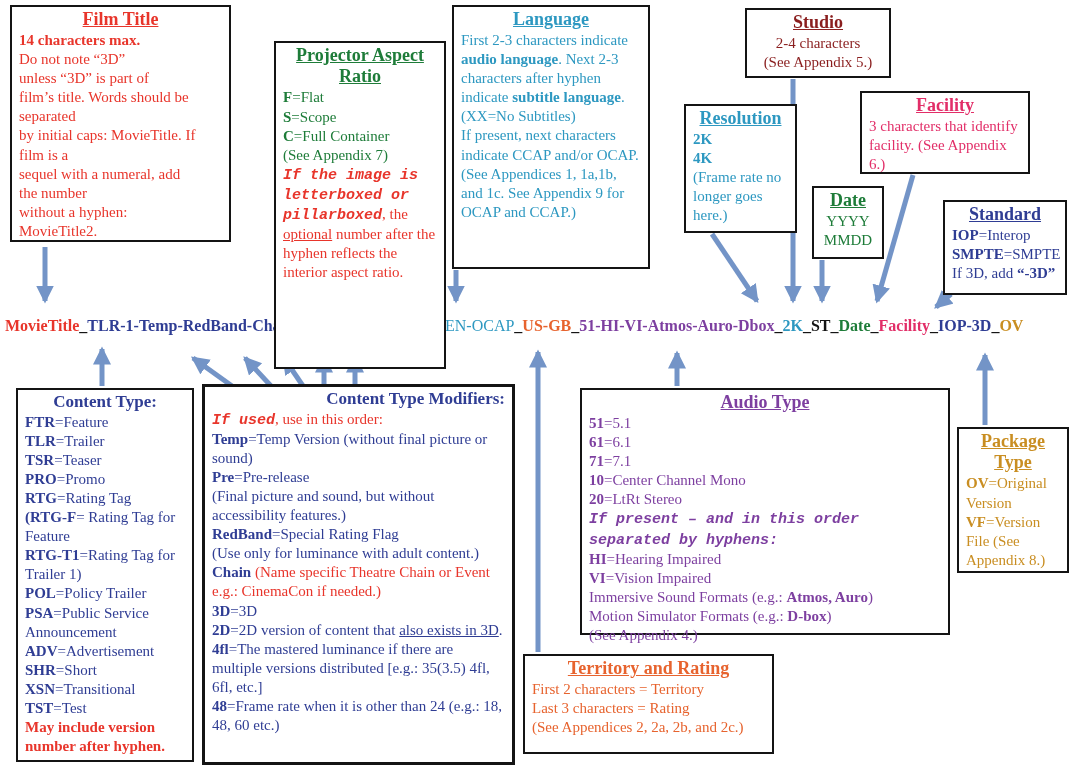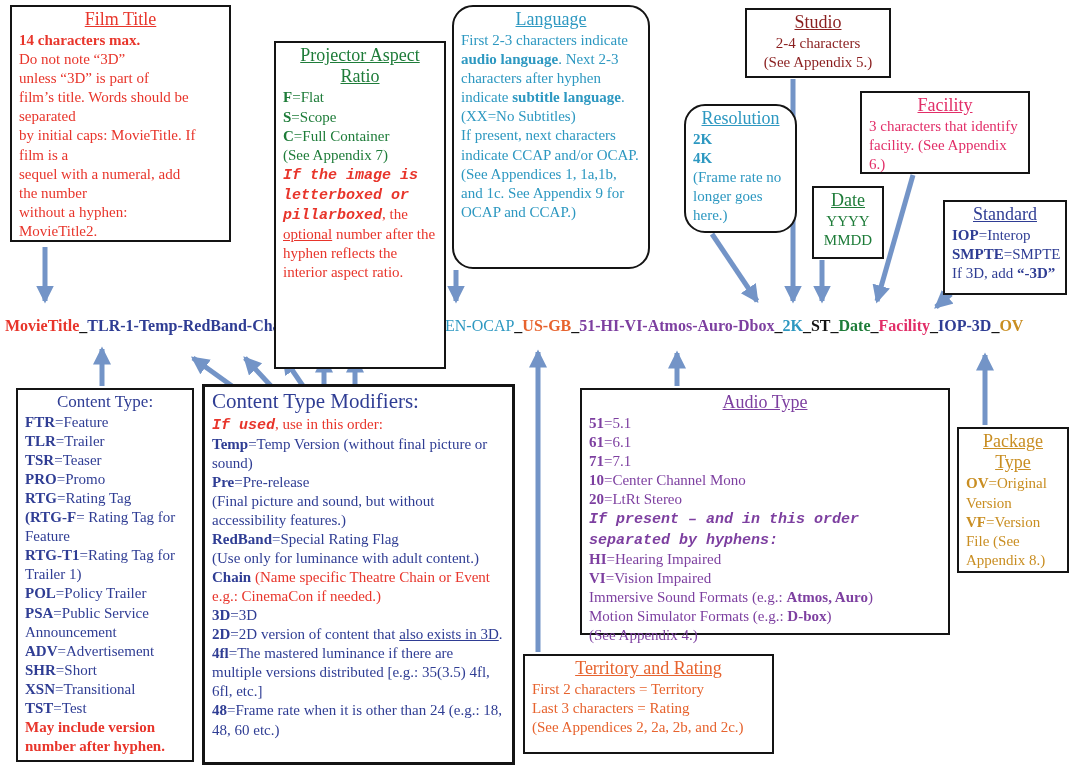--- a/index.html
+++ b/index.html
@@ -1,51 +1,51 @@
 <!DOCTYPE html>
 <html style="--red: #e8352b; --navy: #2f3d94; --green: #1e7c39; --teal: #2d98c1; --maroon: #8a1e1e; --magenta: #e22e68; --orange: #e7632e; --purple: #7d3fa0; --gold: #c98e22; --black: #141414; --arrow: #7394c7;"><head>
 <meta charset="utf-8">
 <style>
   html,body{margin:0;padding:0;background:#fff;}
   .canvas{position:relative;width:1090px;height:771px;background:#fff;
     font-family:"Liberation Serif","DejaVu Serif",serif;overflow:hidden;}
   svg.arrows{position:absolute;left:0;top:0;z-index:1;pointer-events:none;}
   .box{position:absolute;z-index:2;border:2px solid #141414;background:#fff;
     box-sizing:border-box;padding:2px 7px;font-size:15px;line-height:1.27;}
-  .box .title{font-weight:normal;text-align:center;font-size:18px;line-height:1.18;margin-bottom:1px;}
+  .box .title{font-weight:bold;text-align:center;font-size:18px;line-height:1.18;margin-bottom:1px;}
   .box.u-title .title{text-decoration:underline;}
   .box .line{margin:0;}
   .b{font-weight:bold;}
   .i{font-style:italic;font-family:Liberation Mono, monospace;}
   .u{text-decoration:underline;}
   .red{color:var(--red);}      .navy{color:var(--navy);}
   .green{color:var(--green);}  .teal{color:var(--teal);}.magenta{color:var(--magenta);}
   .orange{color:var(--orange);}.purple{color:var(--purple);}
   .gold{color:var(--gold);}    .black{color:var(--black);}
   .col-red{color:var(--red);}      .col-navy{color:var(--navy);}
-  .col-green{color:var(--green);}  .col-teal{color:var(--teal);border-radius:21px;}
+  .col-green{color:var(--green);}  .col-teal{color:var(--teal);}
   .col-maroon{color:var(--maroon);}.col-magenta{color:var(--magenta);}
   .col-orange{color:var(--orange);}.col-purple{color:var(--purple);}
   .col-gold{color:var(--gold);}
   .center-body .line{text-align:center;}
   .left-title .title{text-align:left;}
   #box-film{left:10px;top:5px;width:221px;height:237px;}
   #box-projector{left:274px;top:5px;width:172px;height:328px;margin-top:36px;}
   #box-language{left:452px;top:5px;width:198px;height:264px;}
   #box-studio{left:745px;top:8px;width:146px;height:70px;}
   #box-resolution{left:663px;top:104px;width:113px;height:129px;margin-left:21px;}
   #box-facility{left:860px;top:91px;width:170px;height:83px;}
   #box-date{left:812px;top:186px;width:72px;height:73px;}
   #box-standard{left:943px;top:200px;width:124px;height:95px;}
   #box-content{left:16px;top:388px;width:178px;height:374px;}
   #box-modifiers{left:202px;top:384px;width:313px;height:381px;border-width:3px;font-size:15px;}
   #box-audio{left:580px;top:388px;width:370px;height:247px;}
   #box-territory{left:523px;top:654px;width:251px;height:100px;}
   #box-package{left:957px;top:427px;width:112px;height:146px;}
-  #box-modifiers .title{font-size:21px;}
+  #box-modifiers .title{font-size:17px;text-align:right;}
   #box-content .title{font-size:17px;text-decoration:none;}
   #box-modifiers .title{text-decoration:none;}
   #box-date .title,#box-studio .title{font-size:18px;}
   .filename{position:absolute;z-index:2;left:5px;top:317px;width:1084px;
     font-size:16px;white-space:nowrap;letter-spacing:0;}
   .filename .b{font-weight:bold;}
 </style>
 </head>
 <body>
 

